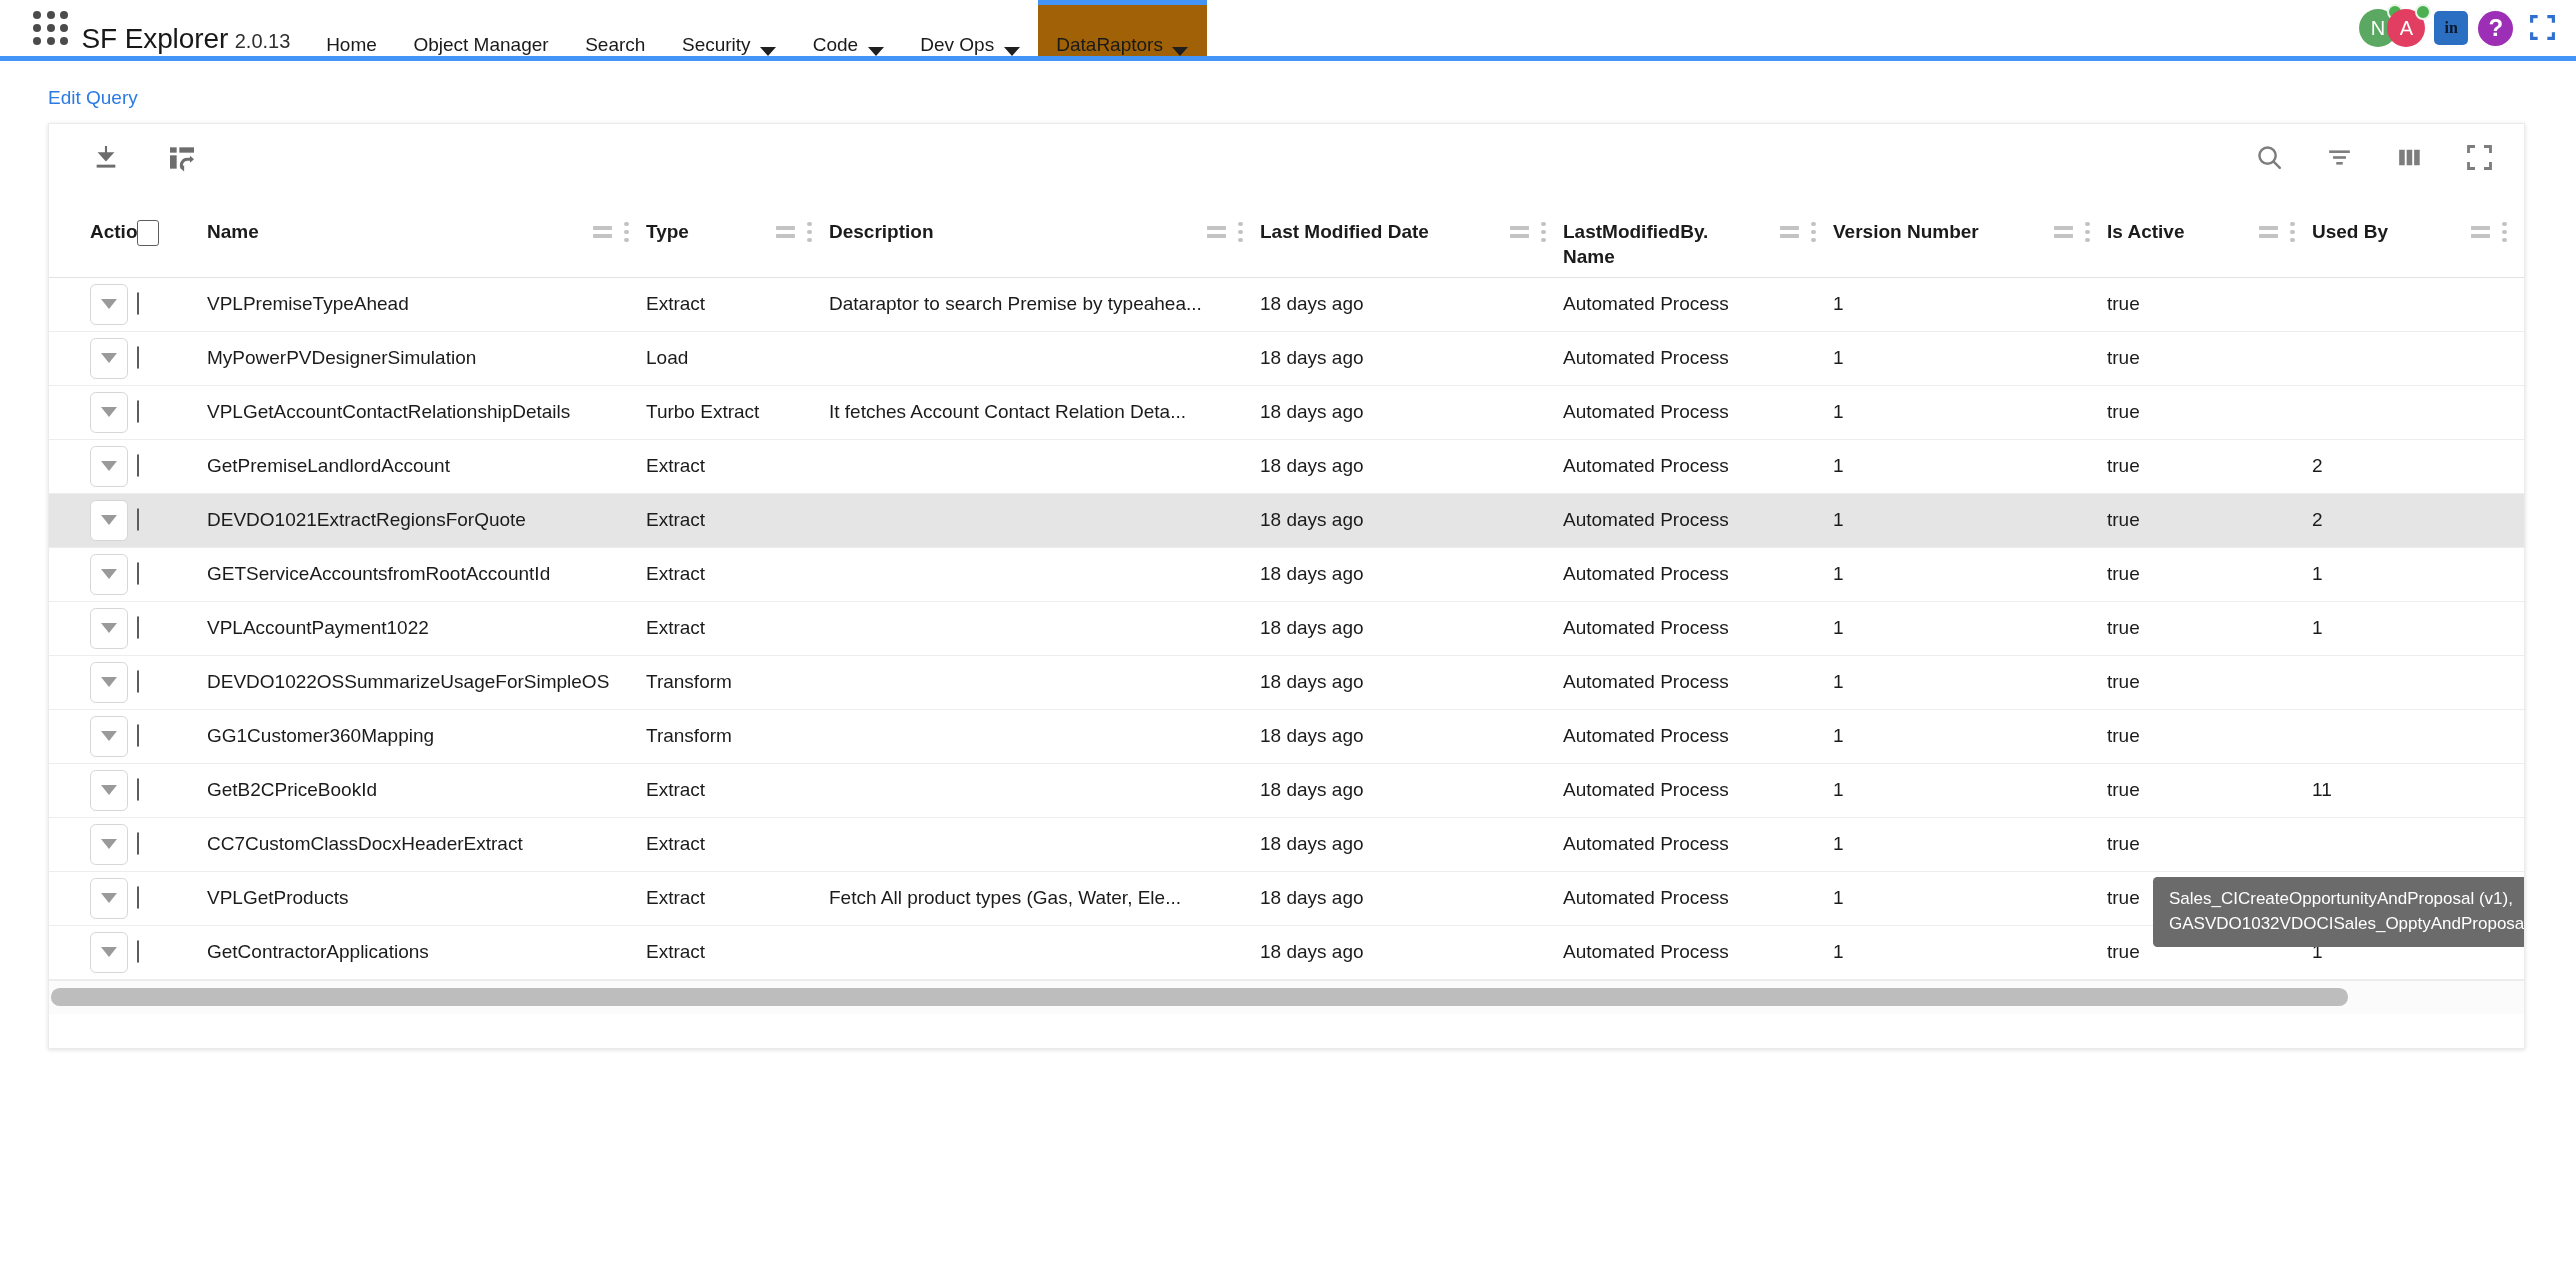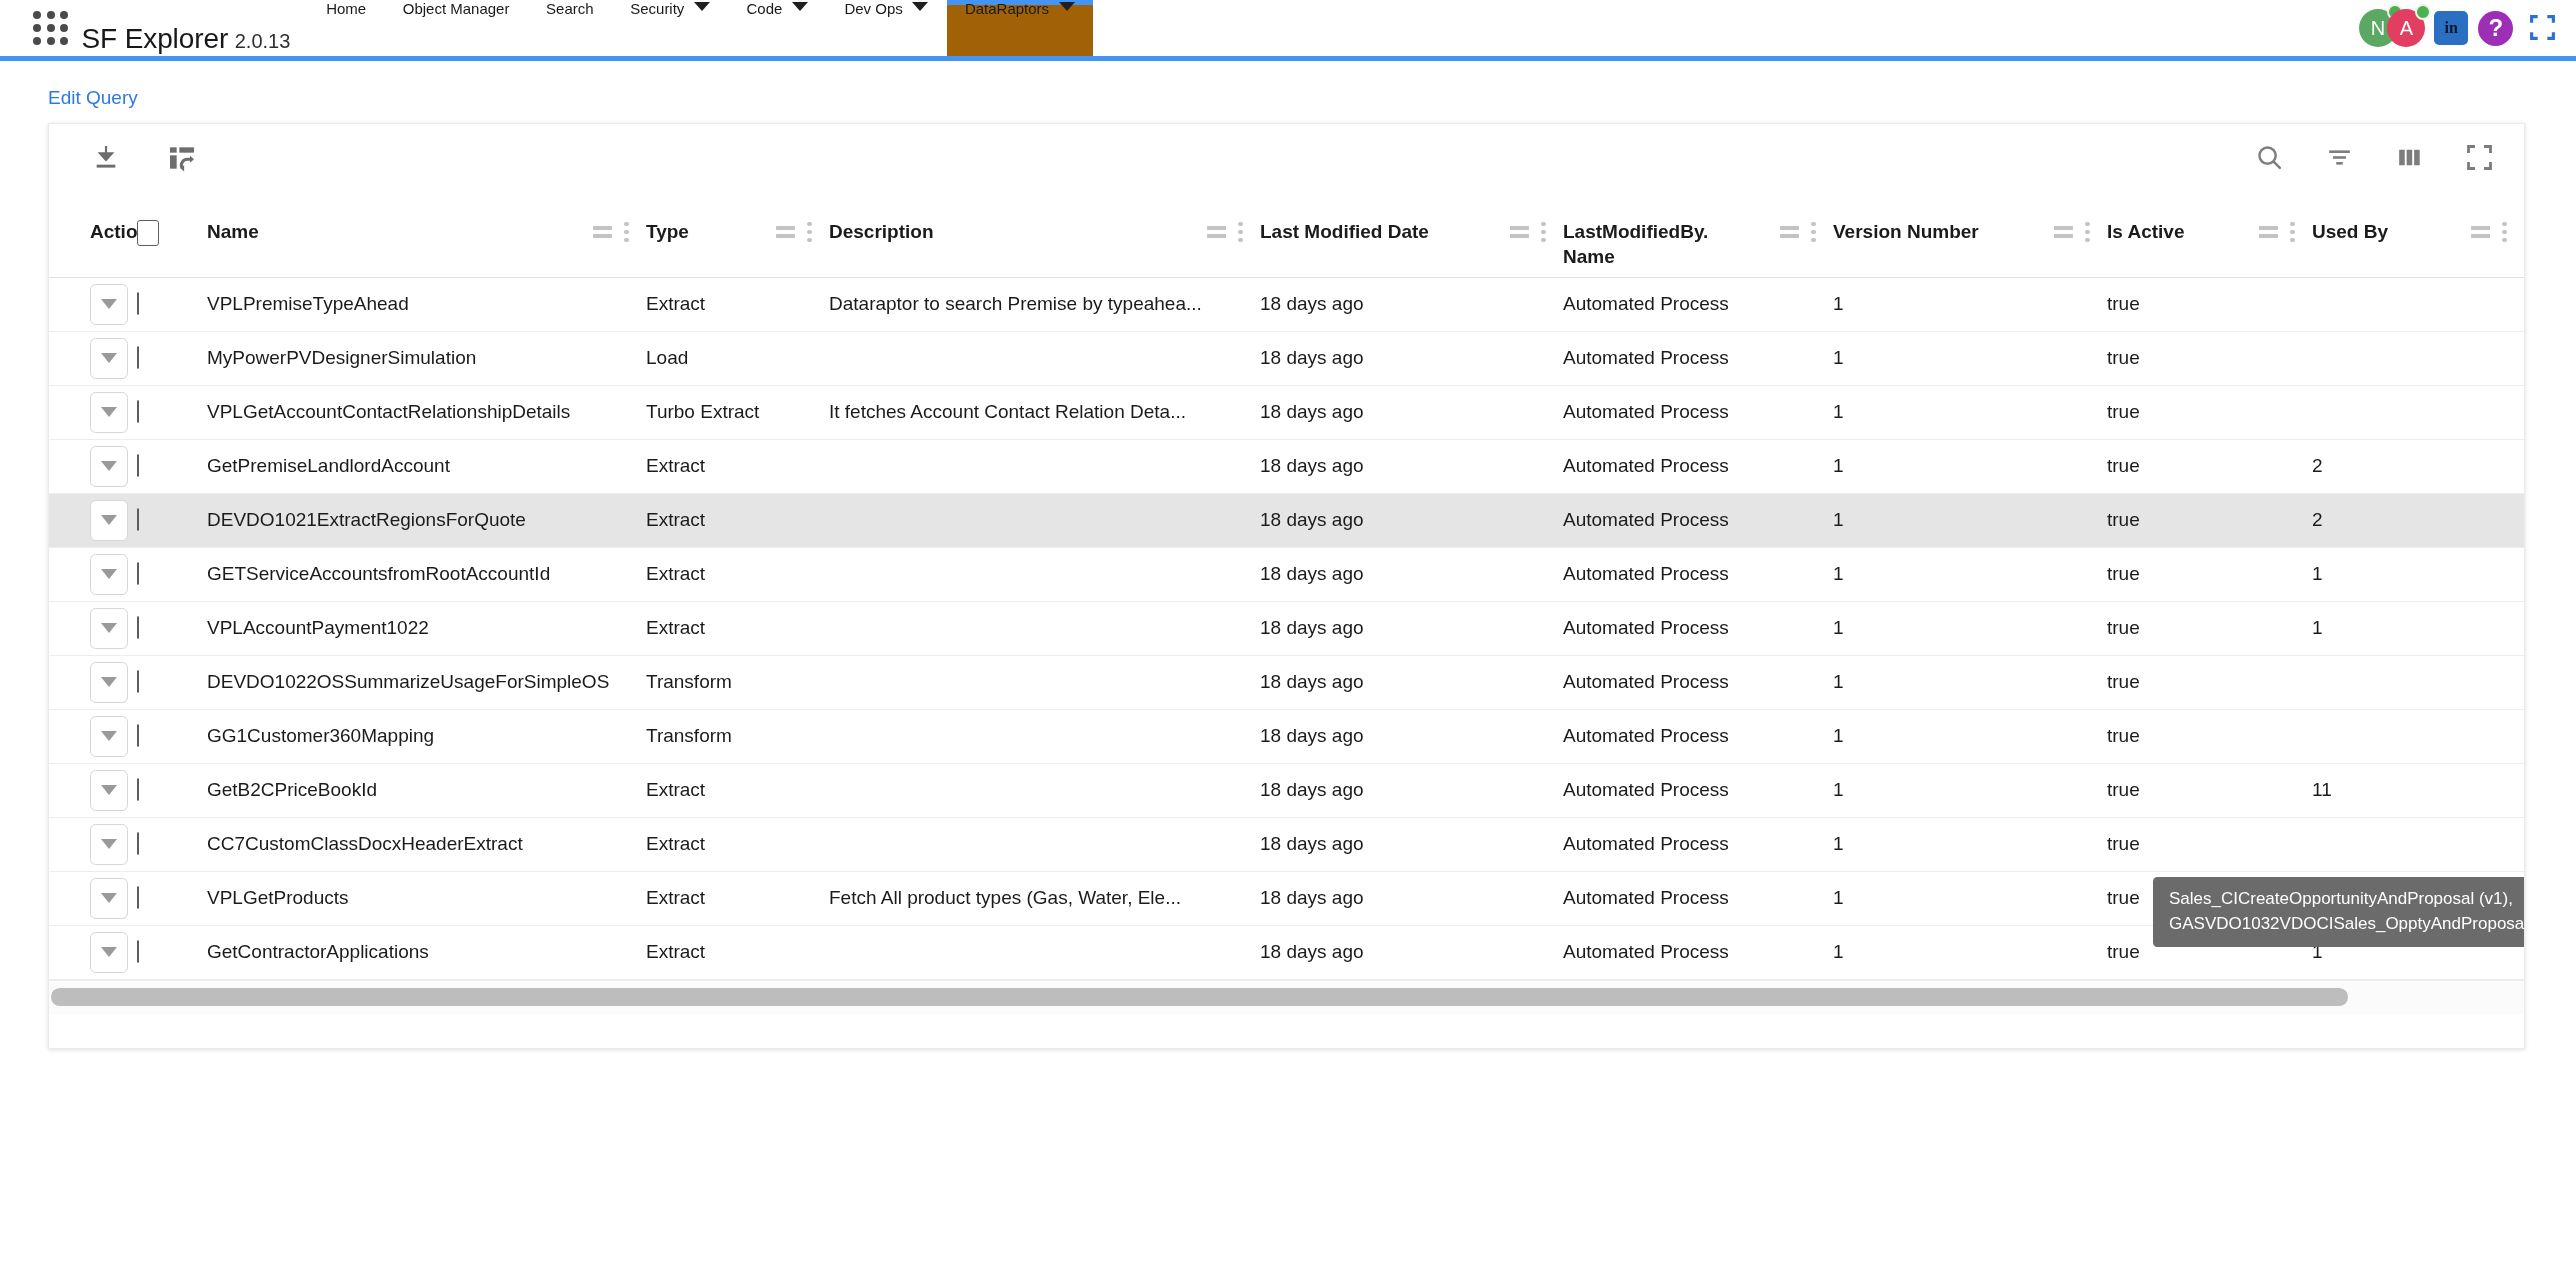--- a/index.html
+++ b/index.html
@@ -40,23 +40,23 @@
     align-self: center;
   }
   .brand-name {
     font-size: 28px; color: #181818; letter-spacing: -0.1px; margin-top: 21px;
   }
   .brand-version {
     font-size: 20px; color: #303030; margin-left: 6.6px;
   }
   .navlinks { display: flex; align-items: stretch; height: 100%; }
   .navitem {
-    display: flex; align-items: flex-start; gap: 9.5px;
+    display: flex; align-items: flex-end; gap: 9.5px;
     padding: 0 18.3px;
-    font-size: 15px; color: #1a1a1a;
+    font-size: 19px; color: #1a1a1a;
     cursor: pointer; position: relative;
     white-space: nowrap;
   }
   .navitem.active {
     background: #a16207;
     box-shadow: inset 0 5.1px 0 0 #4294f7;
   }
   .chev {
     width: 0; height: 0;
     border-left: 8px solid transparent;

